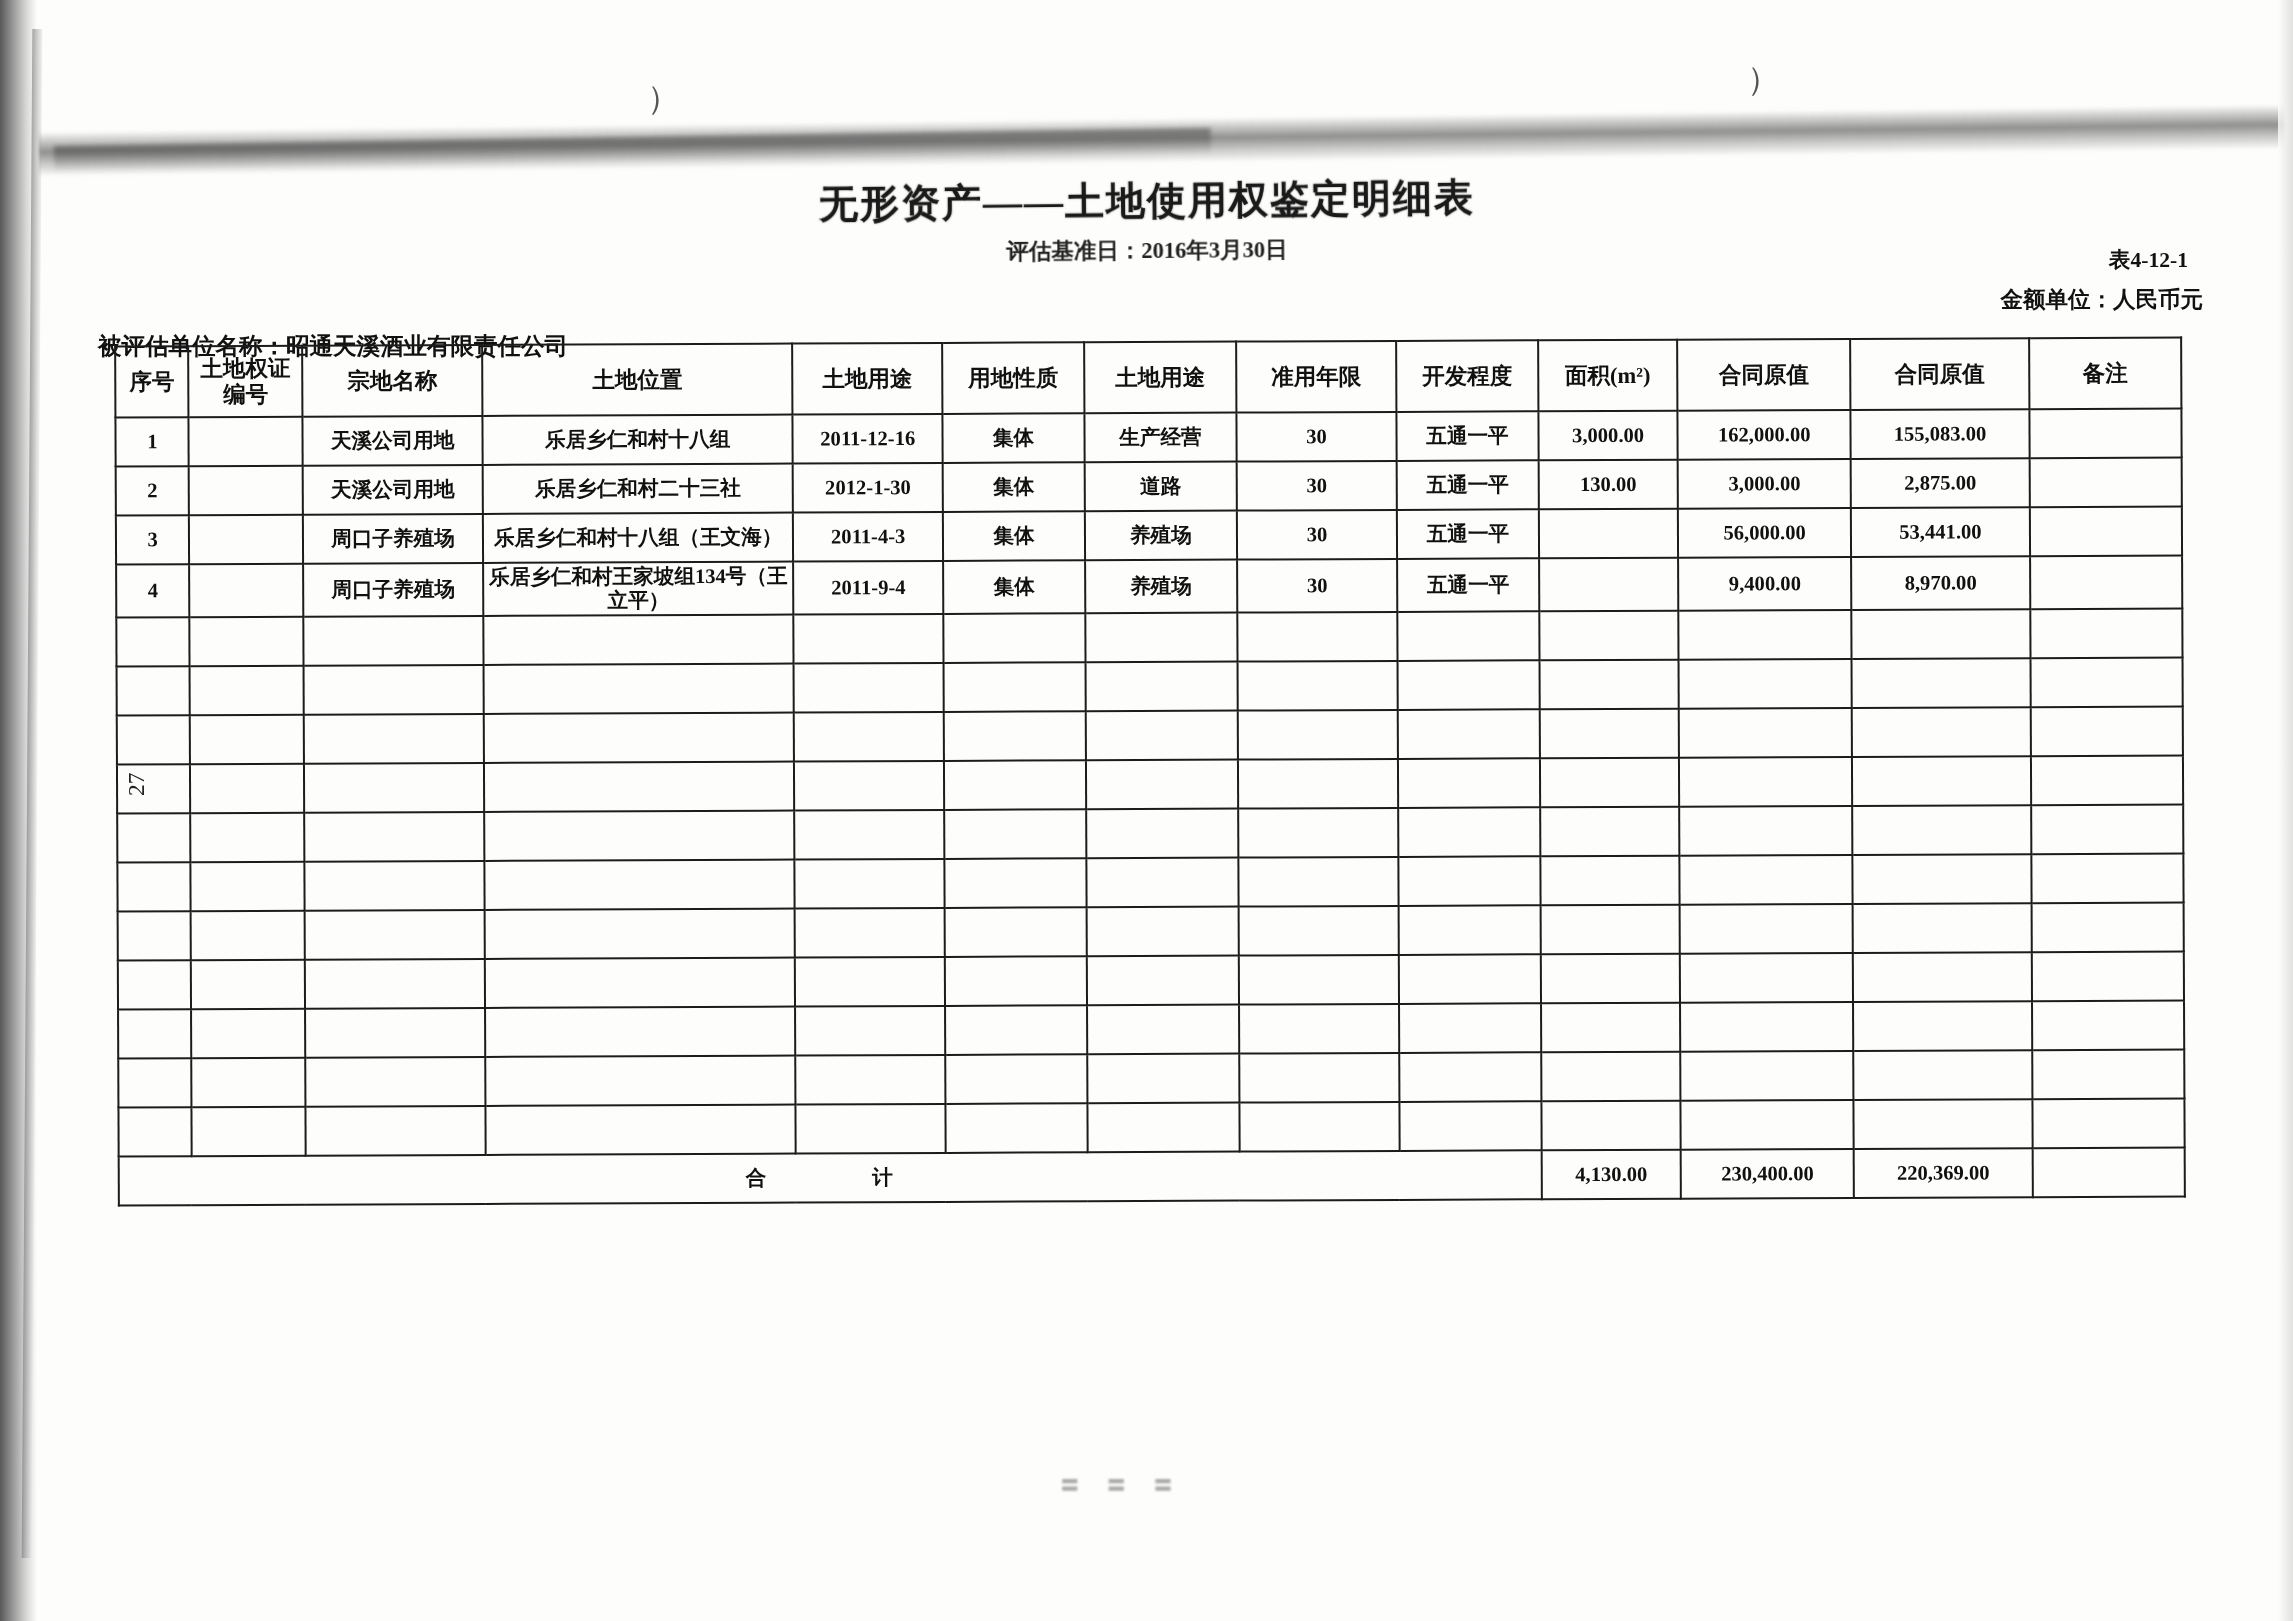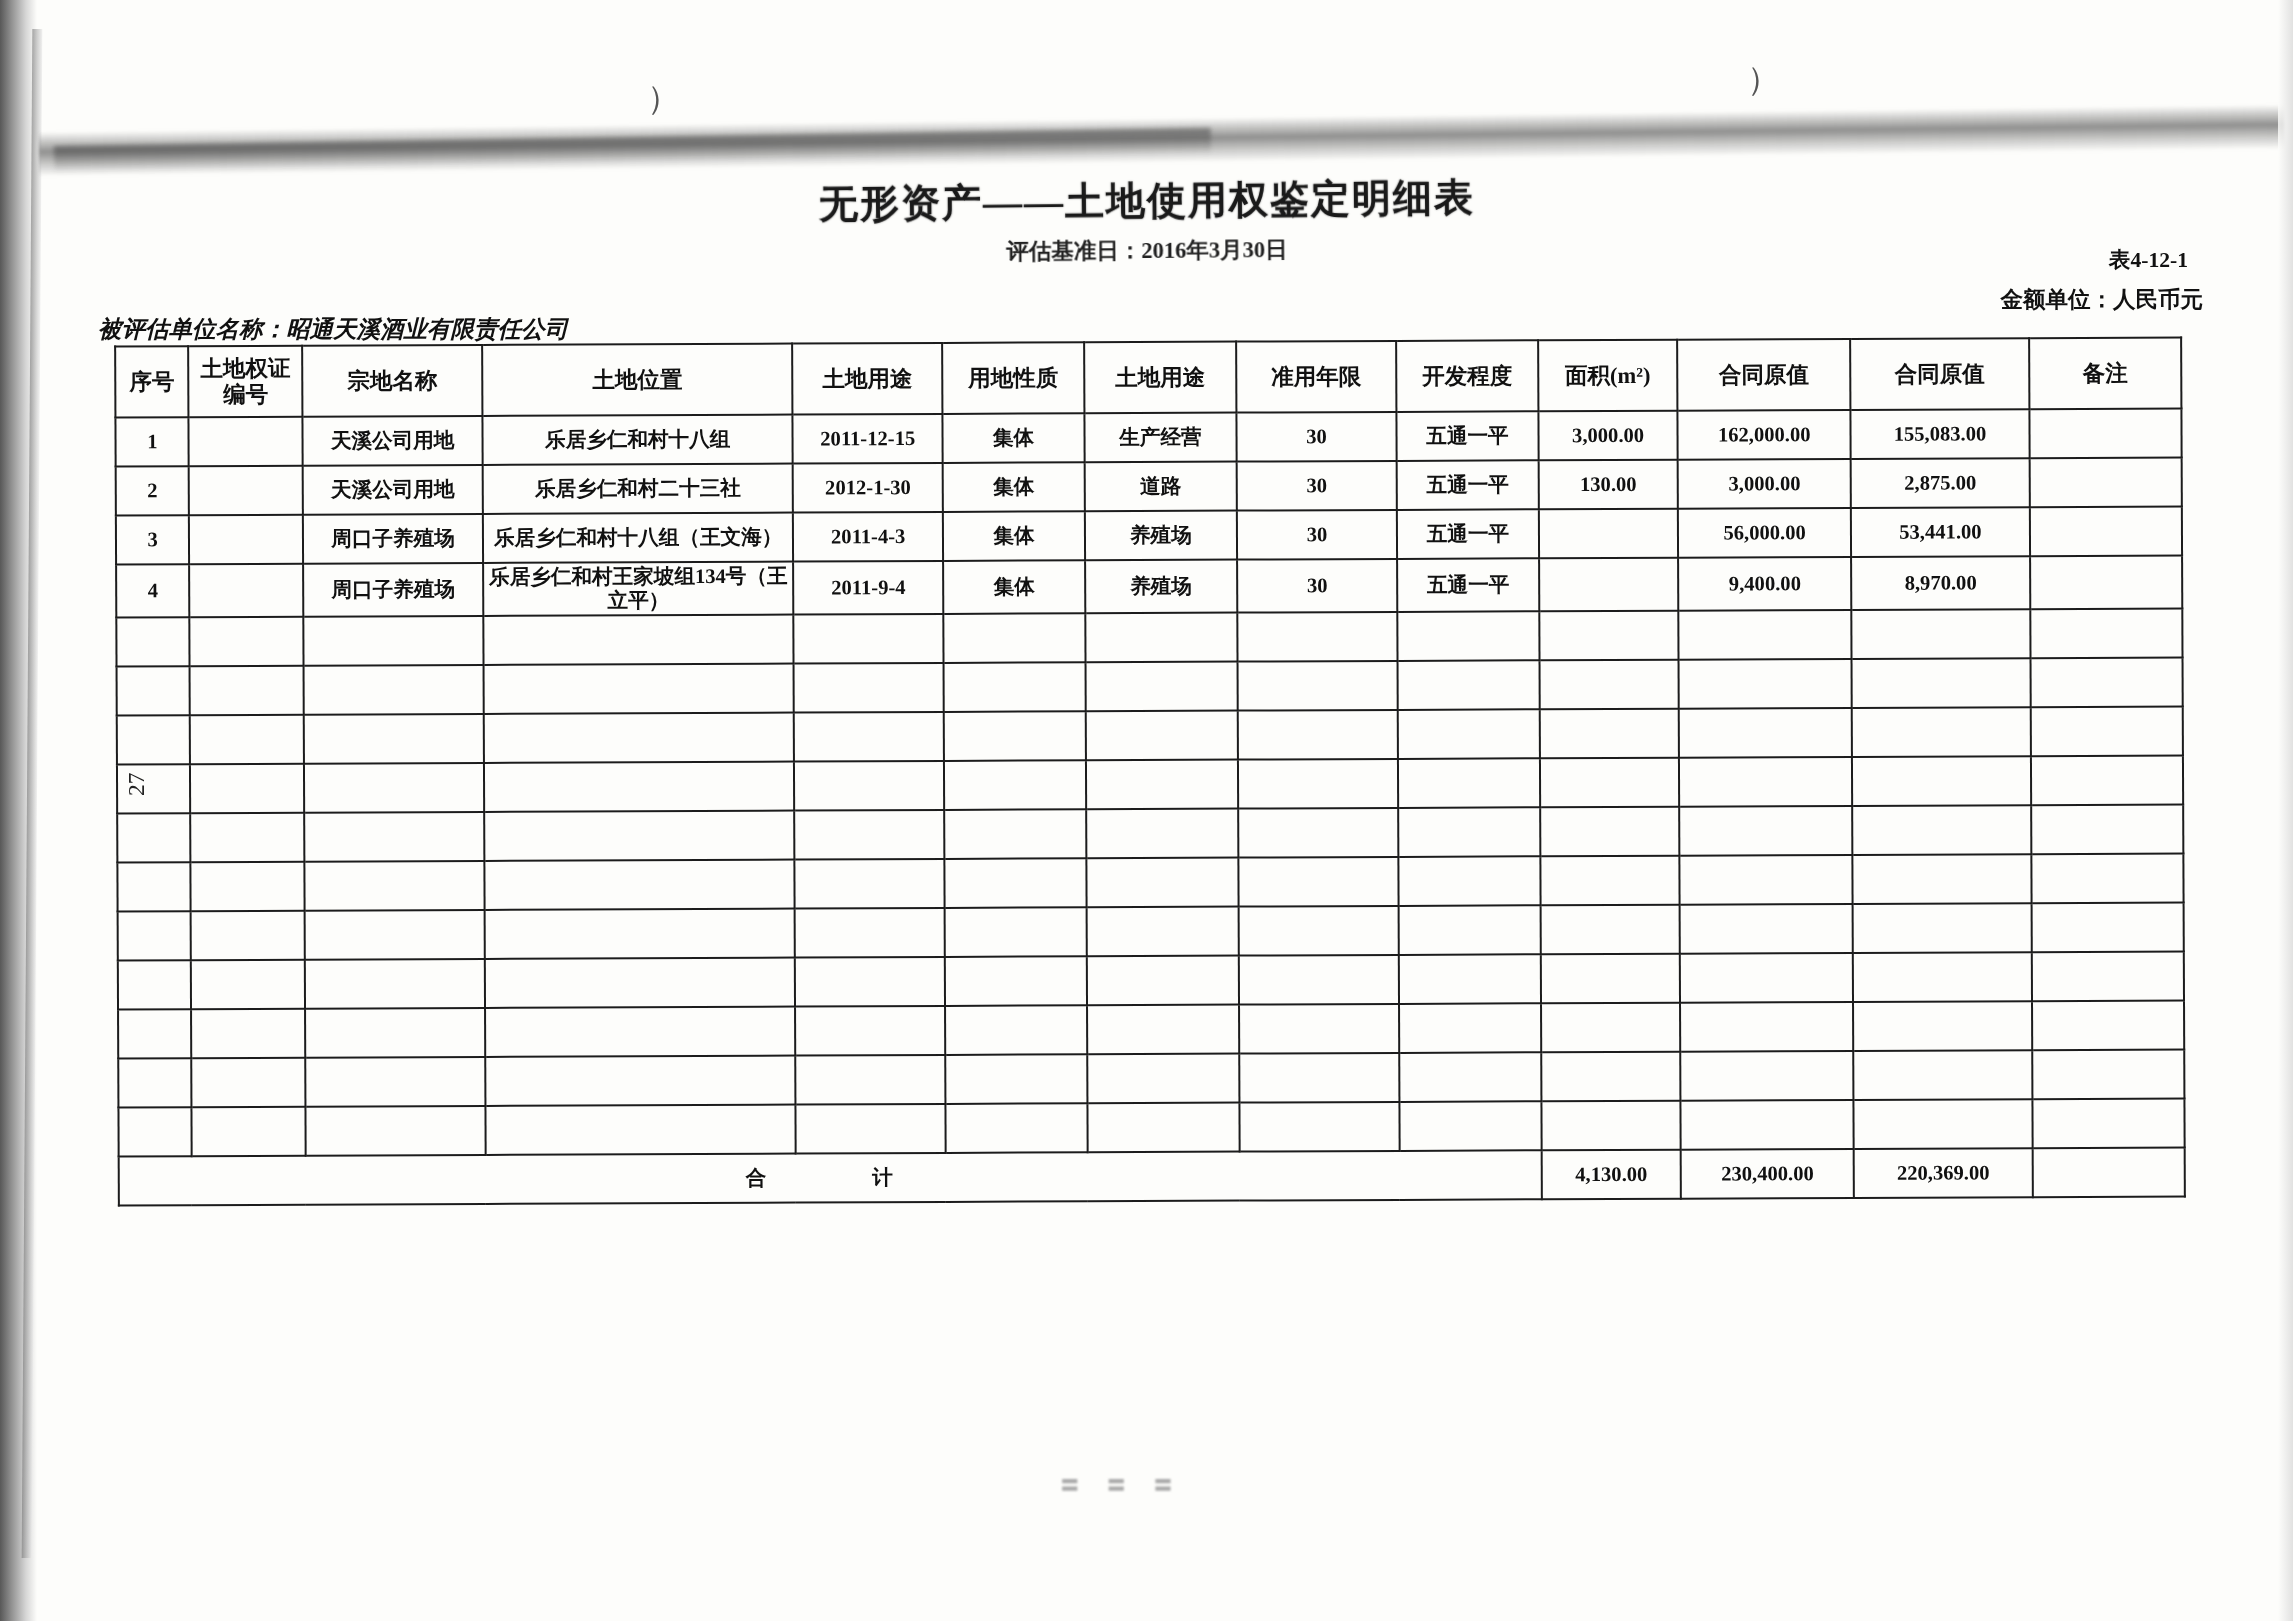--- a/index.html
+++ b/index.html
@@ -114,25 +114,24 @@
     position: absolute;
     right: 91px;
     top: 284px;
     font-size: 22.5px;
     font-weight: bold;
     white-space: nowrap;
   }
   .unit-name {
     position: absolute;
     left: 98px;
-    top: 313px;
+    top: 330px;
     font-size: 23.5px;
     font-weight: bold;
     white-space: nowrap;
-    font-style: italic;
   }
 
   
   .tbl-wrap {
     position: absolute;
     left: 116px;
     top: 341px;
     width: 2068px;
     transform: rotate(-0.25deg);
   }
@@ -248,21 +247,21 @@
         <th>合同原值</th>
         <th>备注</th>
       </tr>
     </thead>
     <tbody>
       <tr>
         <td class="seq-cell">1</td>
         <td></td>
         <td class="plain">天溪公司用地</td>
         <td class="loc">乐居乡仁和村十八组</td>
-        <td class="plain">2011-12-15</td>
+        <td class="plain">2011-12-16</td>
         <td class="plain">集体</td>
         <td class="plain">生产经营</td>
         <td class="plain">30</td>
         <td class="plain">五通一平</td>
         <td class="num-r">3,000.00</td>
         <td class="num-r">162,000.00</td>
         <td class="num-r">155,083.00</td>
         <td></td>
       </tr>
       <tr>

